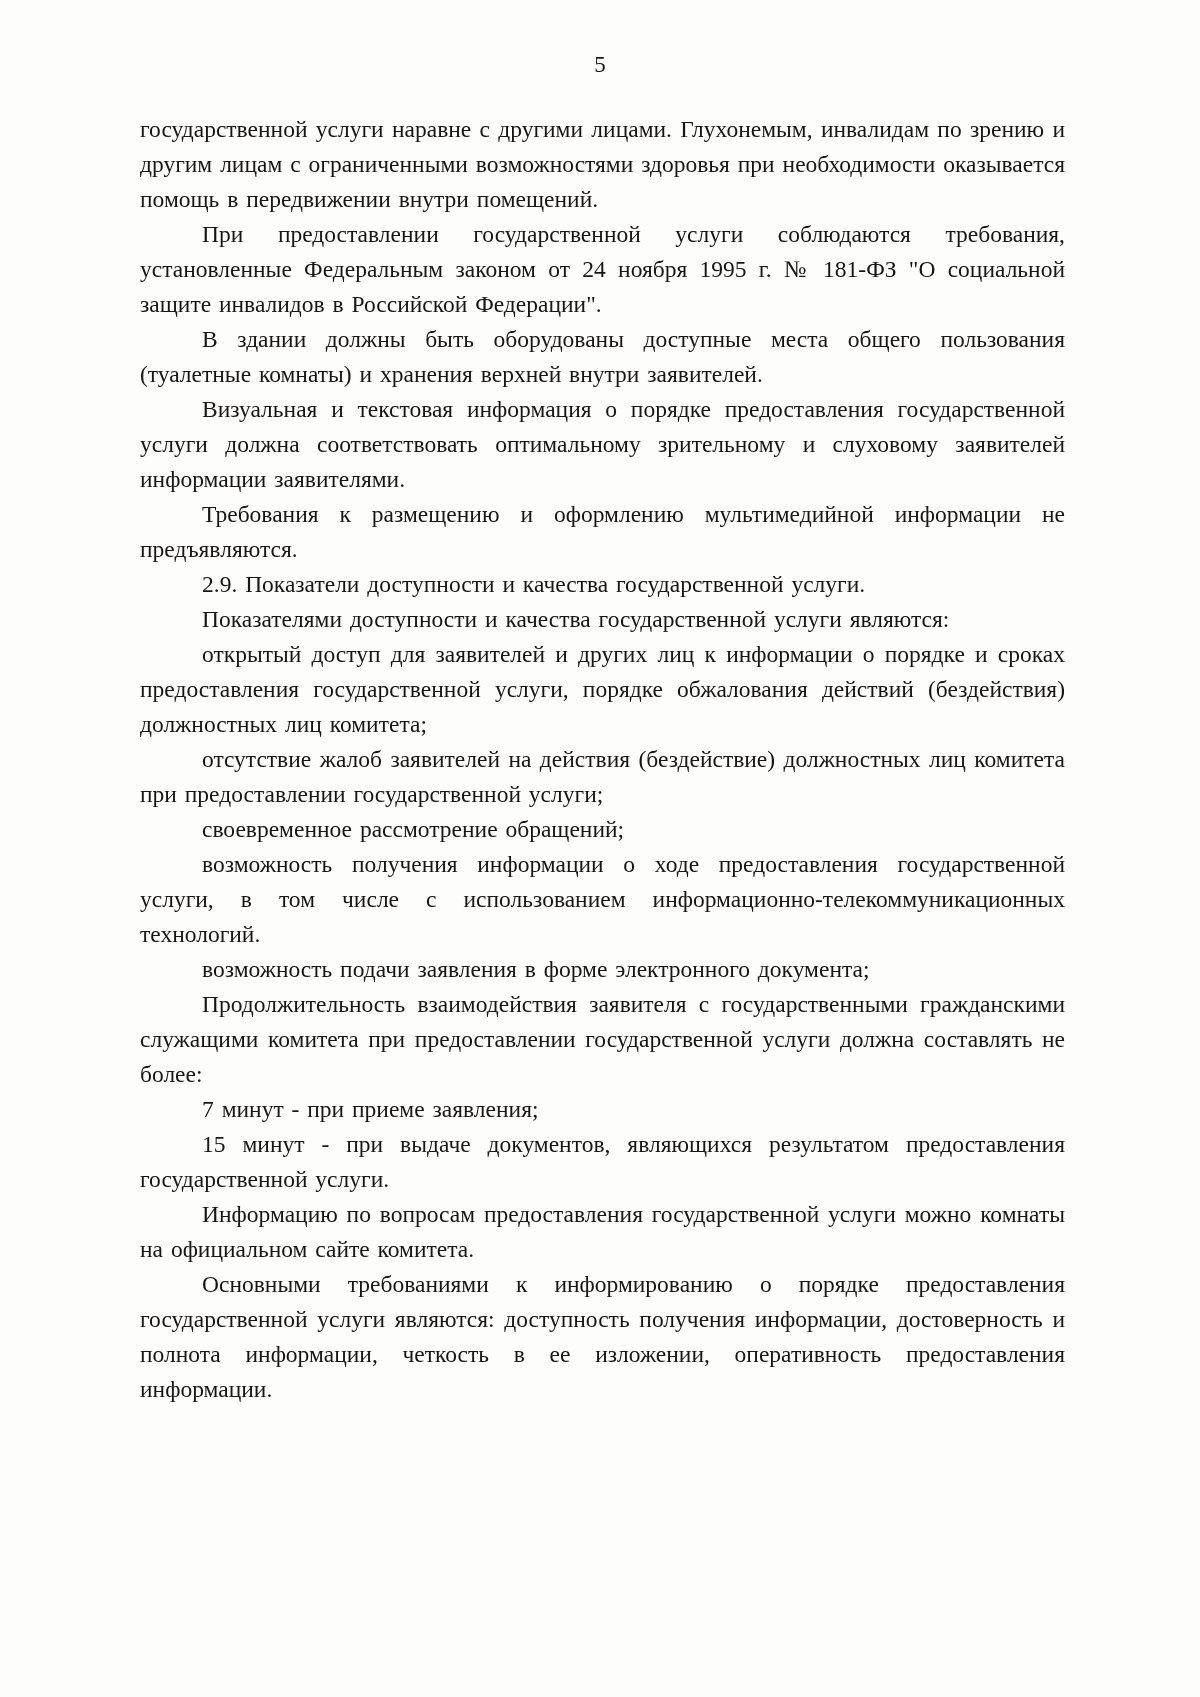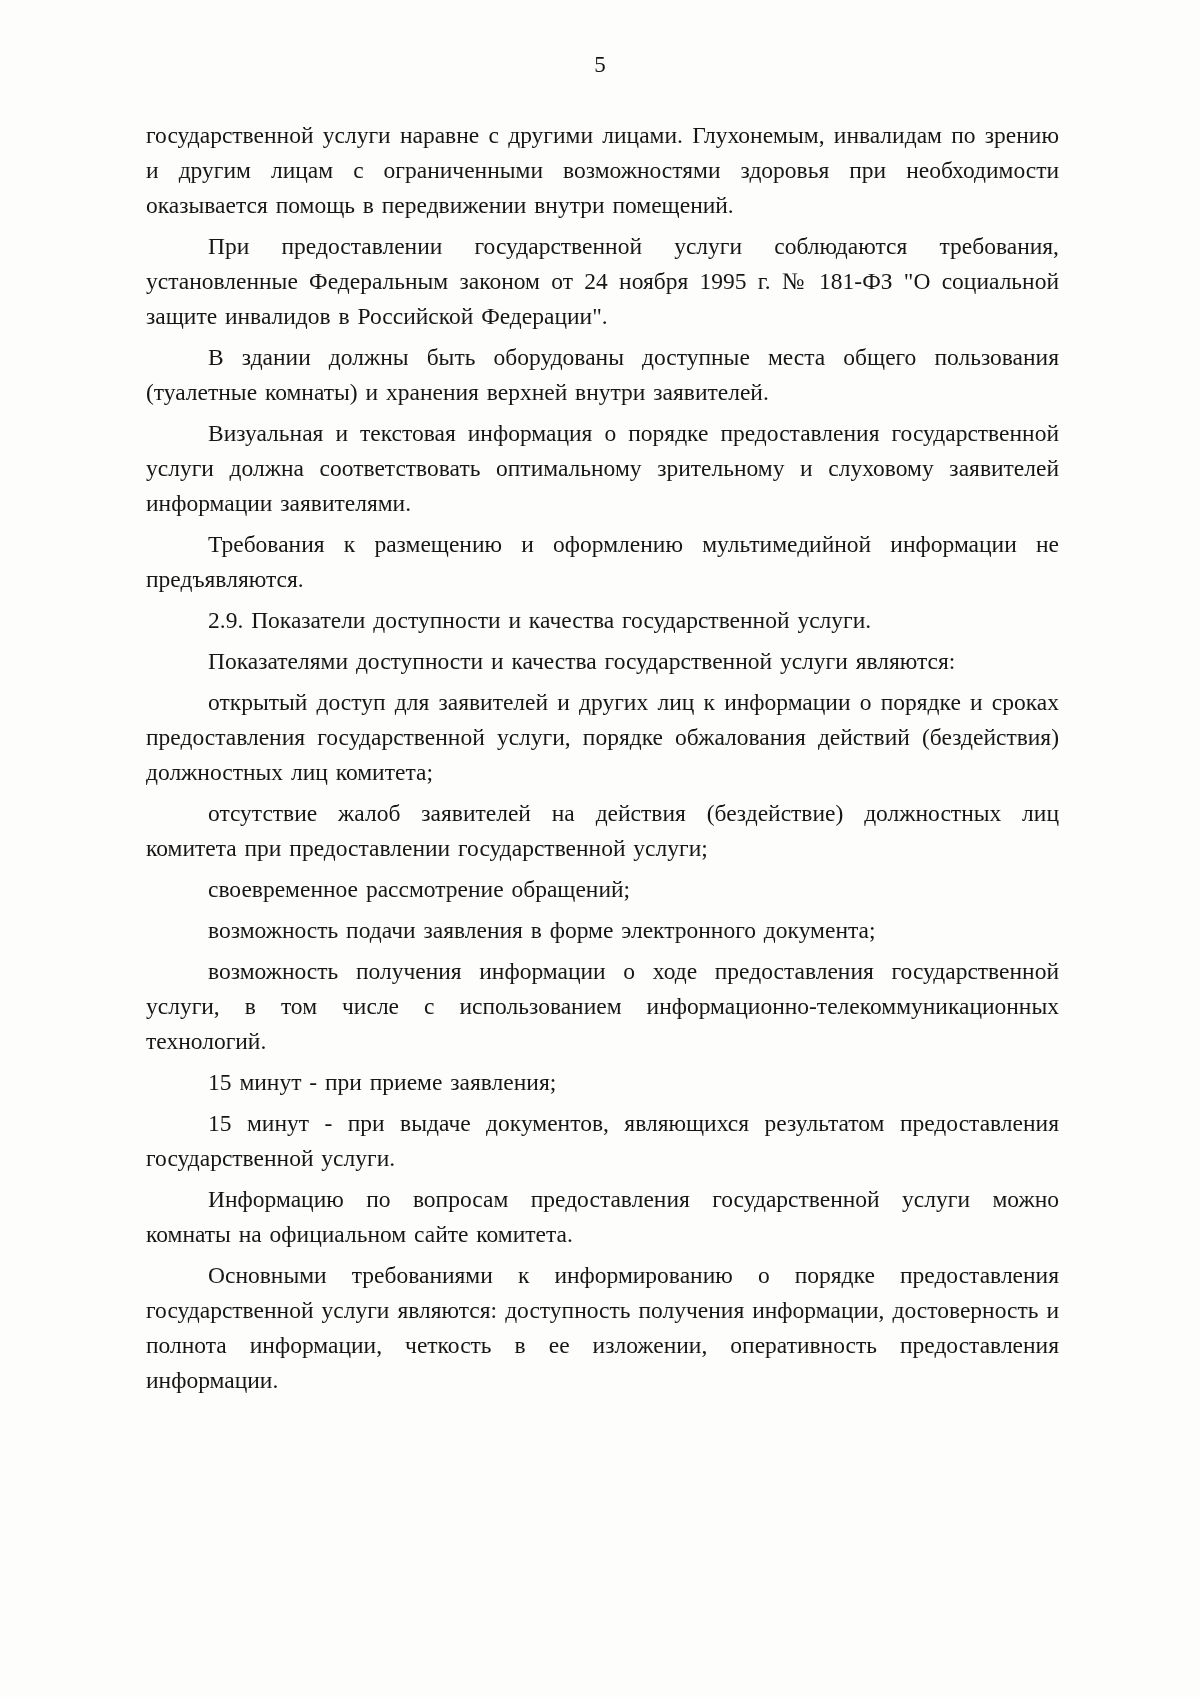--- a/index.html
+++ b/index.html
@@ -25,21 +25,21 @@
     text-align: center;
     font-size: 23px;
   }
   .content {
     position: absolute;
     top: 112px;
     left: 140px;
     width: 925px;
   }
   .content p {
-    margin: 6px;
+    margin: 0;
     font-size: 23.5px;
     line-height: 35px;
     text-align: justify;
     text-justify: inter-word;
     word-spacing: 2px;
   }
   .content p.indent {
     text-indent: 62px;
   }
 </style>
@@ -52,20 +52,21 @@
       <p class="no-indent">государственной услуги наравне с другими лицами. Глухонемым, инвалидам по зрению и другим лицам с ограниченными возможностями здоровья при необходимости оказывается помощь в передвижении внутри помещений.</p>
       <p class="indent">При предоставлении государственной услуги соблюдаются требования, установленные Федеральным законом от 24 ноября 1995 г. № 181-ФЗ "О социальной защите инвалидов в Российской Федерации".</p>
       <p class="indent">В здании должны быть оборудованы доступные места общего пользования (туалетные комнаты) и хранения верхней внутри заявителей.</p>
       <p class="indent">Визуальная и текстовая информация о порядке предоставления государственной услуги должна соответствовать оптимальному зрительному и слуховому заявителей информации заявителями.</p>
       <p class="indent">Требования к размещению и оформлению мультимедийной информации не предъявляются.</p>
       <p class="indent">2.9. Показатели доступности и качества государственной услуги.</p>
       <p class="indent">Показателями доступности и качества государственной услуги являются:</p>
       <p class="indent">открытый доступ для заявителей и других лиц к информации о порядке и сроках предоставления государственной услуги, порядке обжалования действий (бездействия) должностных лиц комитета;</p>
       <p class="indent">отсутствие жалоб заявителей на действия (бездействие) должностных лиц комитета при предоставлении государственной услуги;</p>
       <p class="indent">своевременное рассмотрение обращений;</p>
+      <p class="indent">возможность получения информации о ходе предоставления государственной услуги, в том числе с использованием информационно-телекоммуникационных технологий.</p>
       <p class="indent">возможность подачи заявления в форме электронного документа;</p>
-      <p class="indent">возможность получения информации о ходе предоставления государственной услуги, в том числе с использованием информационно-телекоммуникационных технологий.</p>
-      <p class="indent">15 минут - при приеме заявления;</p>
+      <p class="indent">Продолжительность взаимодействия заявителя с государственными гражданскими служащими комитета при предоставлении государственной услуги должна составлять не более:</p>
+      <p class="indent">7 минут - при приеме заявления;</p>
       <p class="indent">15 минут - при выдаче документов, являющихся результатом предоставления государственной услуги.</p>
       <p class="indent">Информацию по вопросам предоставления государственной услуги можно комнаты на официальном сайте комитета.</p>
       <p class="indent">Основными требованиями к информированию о порядке предоставления государственной услуги являются: доступность получения информации, достоверность и полнота информации, четкость в ее изложении, оперативность предоставления информации.</p>
     </div>
 </div>
 
 </body></html>

